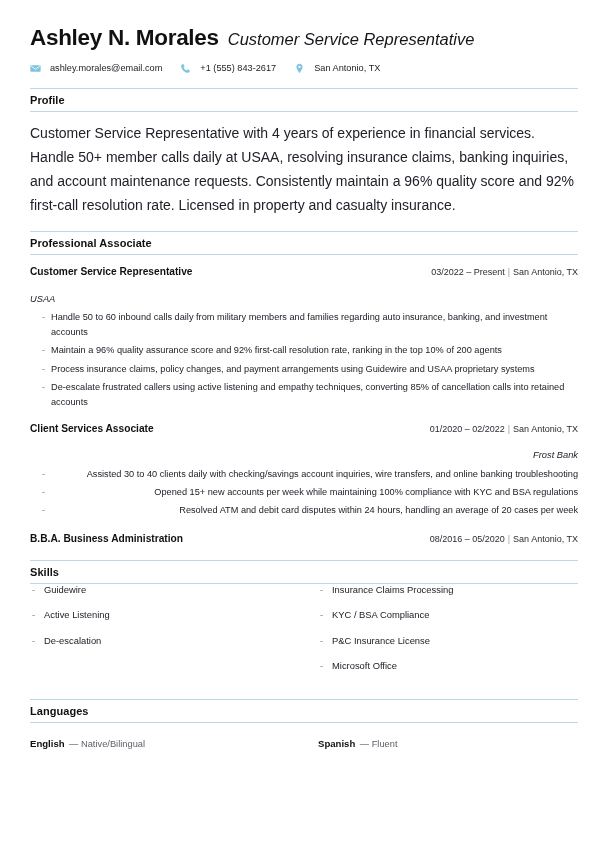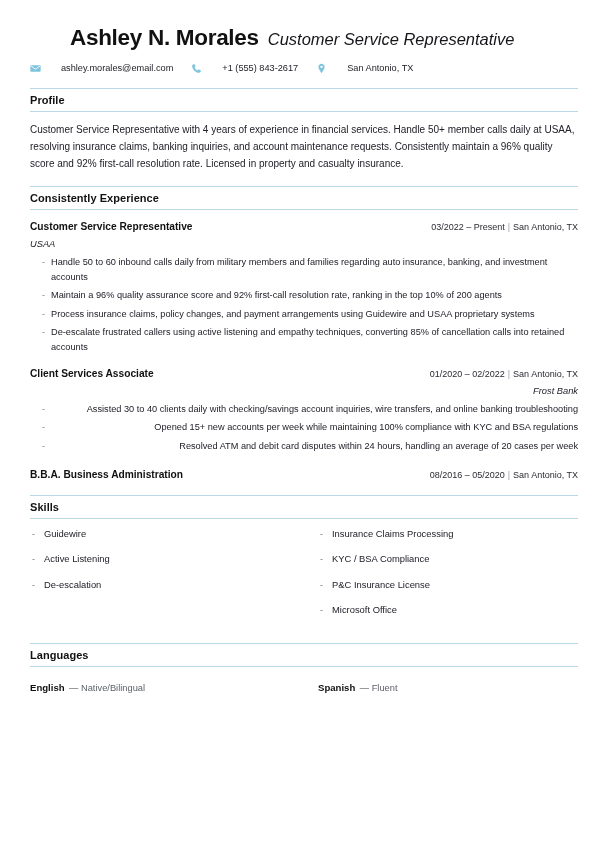--- a/index.html
+++ b/index.html
@@ -30,40 +30,39 @@
     gap: 9px;
     margin-bottom: 12px;
   }
   .full-name {
     font-size: 22.5px;
     font-weight: bold;
     letter-spacing: -0.3px;
     color: #111111;
     line-height: 1.1;
     white-space: nowrap;
-    margin-left: 40px;
   }
   .job-title {
     font-size: 16.5px;
     font-style: italic;
     color: #15151a;
     line-height: 1.1;
     white-space: nowrap;
   }
 
   .contact-row {
     display: flex;
     align-items: center;
     gap: 9px;
     margin-bottom: 14px;
   }
   .contact-item {
     display: flex;
     align-items: center;
-    gap: 20px;
+    gap: 9px;
     font-size: 9.2px;
     color: #22222a;
     white-space: nowrap;
     margin-right: 9px;
   }
   .contact-item .ico {
     display: inline-flex;
     width: 11px;
     height: 11px;
     align-items: center;
@@ -82,21 +81,21 @@
     text-align: left;
     font-size: 11px;
     font-weight: bold;
     color: #111111;
     padding: 5px 0 5px 0;
     letter-spacing: 0.05px;
   }
 
   
   .para {
-    font-size: 10px;
+    font-size: 14px;
     line-height: 1.72;
     color: #21212a;
     margin-top: 9px;
     text-align: left;
   }
 
   
   .entry { margin-top: 10px; }
   .entry + .entry { margin-top: 12px; text-align: right; }
   .entry-top {
@@ -118,21 +117,21 @@
     line-height: 1.3;
   }
   .entry-meta .sep {
     color: #9aa0a8;
     padding: 0 3px;
   }
   .entry-org {
     font-size: 9.3px;
     font-style: italic;
     color: #23232c;
-    margin-top: 4px;
+    margin-top: 14px;
     line-height: 1.3;
   }
 
   
   ul.bullets {
     list-style: none;
     margin: 5px 0 0 0;
     padding: 0;
   }
   ul.bullets li {
@@ -148,21 +147,20 @@
     position: absolute;
     left: 12px;
     top: 0;
     color: #7c8288;
     font-size: 9.2px;
   }
 
   
   .two-col {
     display: flex;
-    margin-top: 9px;
   }
   .col { width: 50%; box-sizing: border-box; }
   .col.right { padding-left: 14px; }
   .skill-item {
     position: relative;
     padding-left: 14px;
     font-size: 9.4px;
     color: #21212a;
     line-height: 1.2;
     margin-bottom: 14px;
@@ -234,21 +232,21 @@
     </div>
 
   </div>
 
   <div class="section">
     <div class="sec-head">Profile</div>
     <div class="para">Customer Service Representative with 4 years of experience in financial services. Handle 50+ member calls daily at USAA, resolving insurance claims, banking inquiries, and account maintenance requests. Consistently maintain a 96% quality score and 92% first-call resolution rate. Licensed in property and casualty insurance.</div>
   </div>
 
   <div class="section">
-    <div class="sec-head">Consistently Experience</div>
+    <div class="sec-head">Professional Associate</div>
 
     <div class="entry">
       <div class="entry-top">
         <div class="entry-role">Customer Service Representative</div>
         <div class="entry-meta">
           <span>03/2022 – Present</span><span class="sep">|</span><span>San Antonio, TX</span>
         </div>
       </div>
       <div class="entry-org">USAA</div>
       <ul class="bullets">

